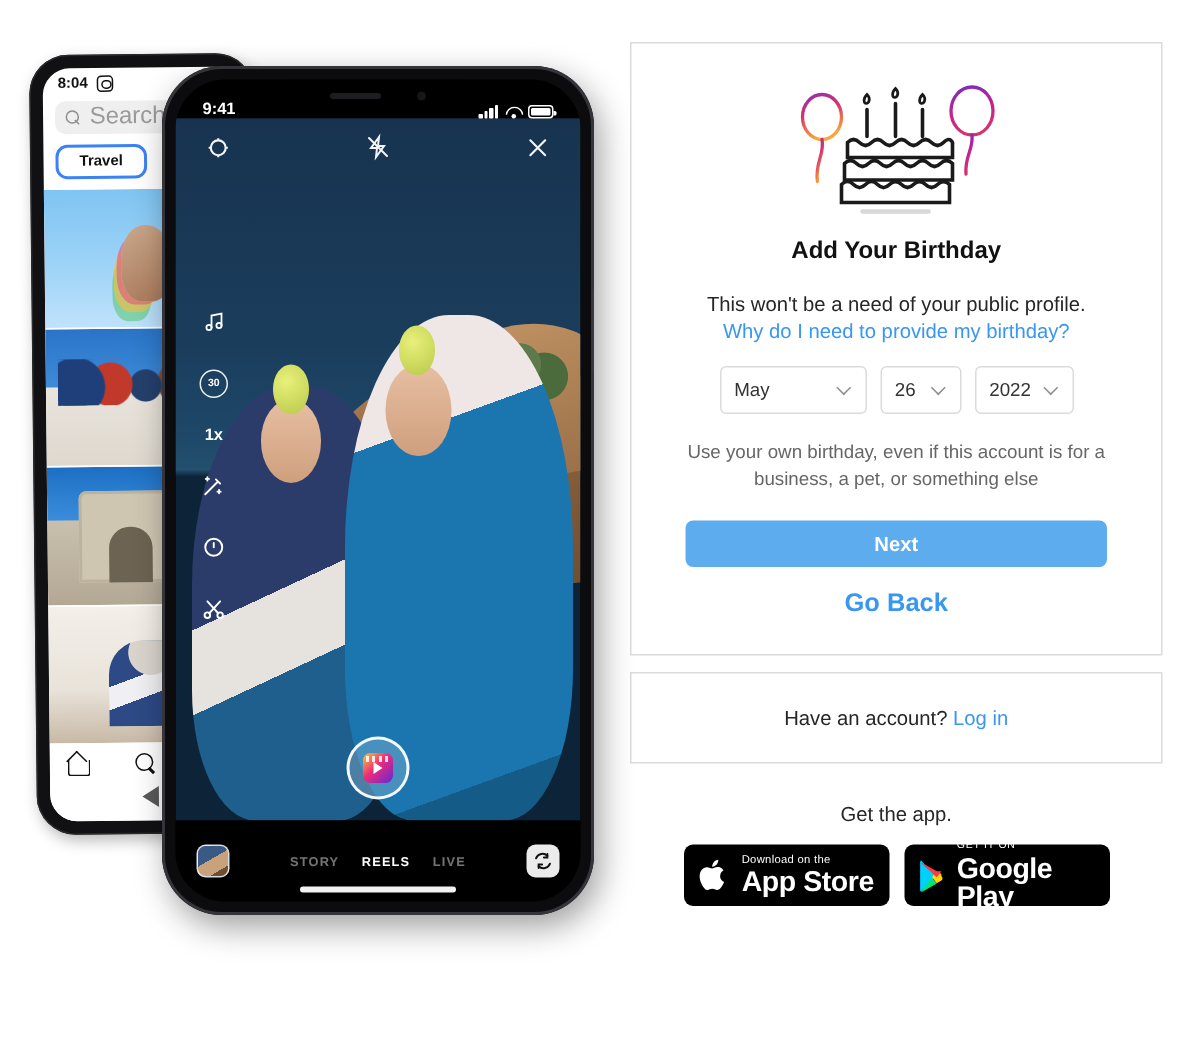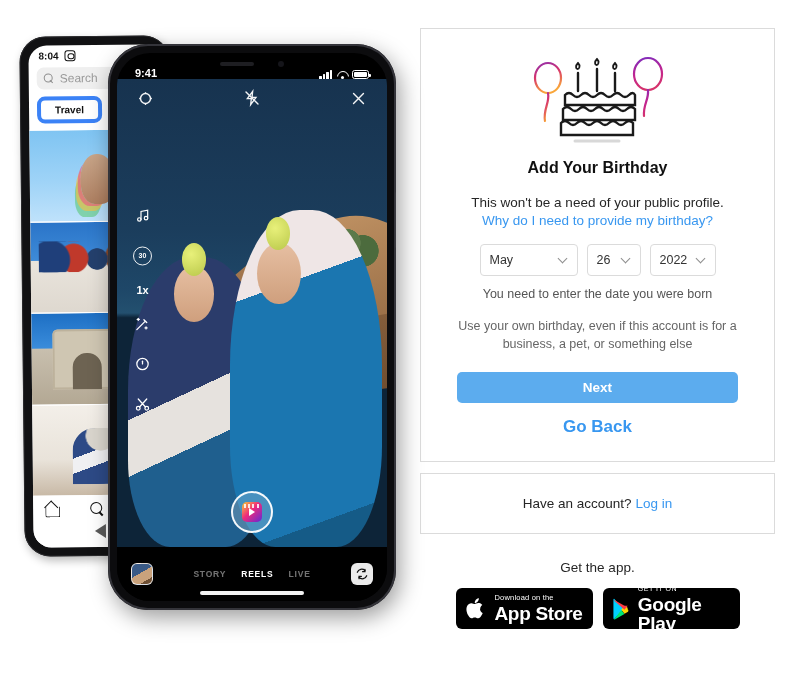--- a/index.html
+++ b/index.html
@@ -49,24 +49,24 @@
   .and-search {
     margin: 2px 8px 0 8px; height: 22px; background: #efefef;
     border-radius: 7px; display: flex; align-items: center; gap: 6px;
     padding: 0 7px; flex: none;
   }
   .mag { width: 10px; height: 10px; position: relative; flex: none; }
   .mag::before { content:""; position:absolute; left:0; top:0; width:7px; height:7px;
     border:1.4px solid #8e8e8e; border-radius:50%; }
   .mag::after { content:""; position:absolute; left:6.4px; top:6.4px; width:4px; height:1.4px;
     background:#8e8e8e; transform:rotate(45deg); transform-origin:left center; }
-  .and-search-ph { font-size: 12px; color: #9a9a9a; }
+  .and-search-ph { font-size: 16px; color: #9a9a9a; }
   .pill-row { padding: 7px 8px 6px 8px; flex: none; }
   .pill {
-    display: inline-block; border: 4px solid #3b82f6; border-radius: 8px;
+    display: inline-block; border: 2px solid #3b82f6; border-radius: 8px;
     padding: 4px 14px; font-size: 10px; font-weight: 700; color: #111;
     background: #fff;
   }
   .grid { flex: 1; display: flex; flex-direction: column; min-height: 0; }
   .tile { flex: 1; position: relative; overflow: hidden; border-top: 1px solid #fff; }
   .tile .badge {
     position: absolute; right: 5px; top: 5px; width: 11px; height: 11px;
     border: 1.6px solid #fff; border-radius: 3px; background: rgba(255,255,255,.55);
   }
   
@@ -521,21 +521,20 @@
         <div class="sel day">
           <span>26</span>
           <span class="chev"></span>
         </div>
         <div class="sel year">
           <span>2022</span>
           <span class="chev"></span>
         </div>
       </div>
 
-      <div class="hint">You need to enter the date you were born</div>
       <div class="note">Use your own birthday, even if this account is for a business, a pet, or something else</div>
 
       <button class="next">Next</button>
       <a class="goback" href="#">Go Back</a>
     </div>
 
     <div class="card2">
       <span>Have an account?</span>
       <a class="link" href="#">Log in</a>
     </div>

